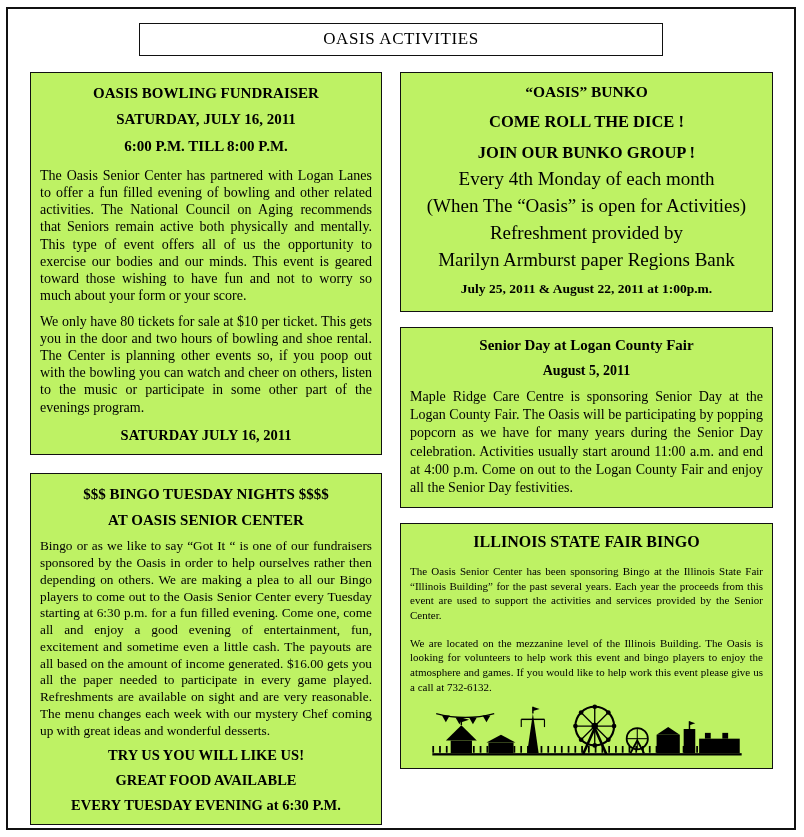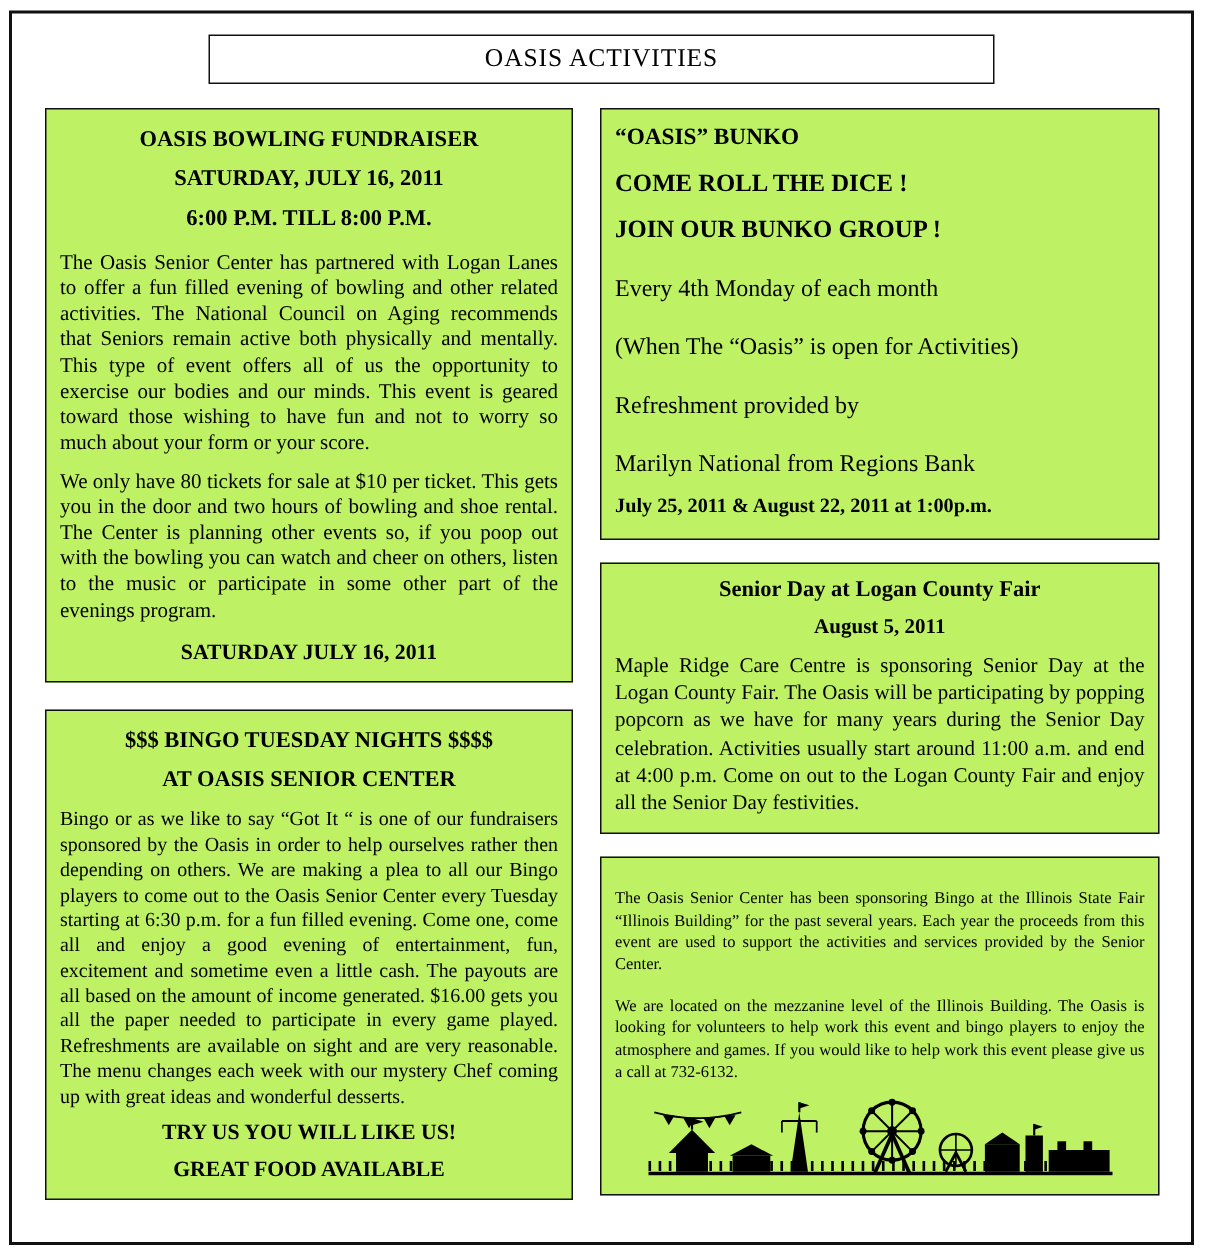--- a/index.html
+++ b/index.html
@@ -33,24 +33,24 @@
   .col-right { flex: 1; display: flex; flex-direction: column; gap: 15px; }
   .box { border: 1px solid #111; background: #bef264; padding: 7px 9px 10px; }
 
   .hc { font-weight: bold; font-size: 15px; text-align: center; line-height: 1.75; }
   .p14 { font-size: 14px; text-align: justify; line-height: 1.23; margin-top: 8px; }
   .footctr { font-weight: bold; font-size: 14.5px; text-align: center; margin-top: 11px; }
 
   .p132 { font-size: 13.3px; text-align: justify; line-height: 1.26; margin-top: 5px; }
   .b2foot { font-weight: bold; font-size: 14.5px; text-align: center; margin-top: 8px; }
 
-  .bunko { text-align: left; padding-bottom: 14px; }
+  .bunko { text-align: center; padding-bottom: 14px; }
   .bk-title { font-weight: bold; font-size: 15.5px; margin-top: 3px; }
   .bk-big { font-weight: bold; font-size: 16.5px; margin-top: 11px; }
-  .bk-line { font-size: 16px; margin-top: 21px; }
+  .bk-line { font-size: 19px; margin-top: 5px; }
   .bk-last { font-weight: bold; font-size: 13.5px; margin-top: 10px; }
 
   .sd-title { font-weight: bold; font-size: 15px; text-align: center; margin-top: 2px; }
   .sd-date  { font-weight: bold; font-size: 14px; text-align: center; margin-top: 9px; }
   .sd-para  { font-size: 14px; text-align: justify; line-height: 1.3; margin-top: 9px; }
 
   .sf-title { font-weight: bold; font-size: 16px; text-align: center; margin-top: 2px; }
   .sf-sub   { font-weight: bold; font-size: 15px; text-align: center; margin-top: 9px; }
   .sf-para  { font-size: 11px; text-align: justify; line-height: 1.33; margin-top: 13px; }
   .fair-art { text-align: center; margin-top: 6px; }
@@ -77,44 +77,46 @@
         <p class="p14">We only have 80 tickets for sale at $10 per ticket. This gets you in the door and two hours of bowling and shoe rental. The Center is planning other events so, if you poop out with the bowling you can watch and cheer on others, listen to the music or participate in some other part of the evenings program.</p>
         <div class="footctr">SATURDAY JULY 16, 2011</div>
       </section>
 
       <section class="box">
         <div class="hc">$$$ BINGO TUESDAY NIGHTS $$$$</div>
         <div class="hc">AT OASIS SENIOR CENTER</div>
         <p class="p132">Bingo or as we like to say “Got It “ is one of  our  fundraisers sponsored by the Oasis in order to help ourselves rather then depending on others. We are making a plea to all our Bingo players to come out to the Oasis Senior Center every Tuesday starting at 6:30 p.m. for a fun filled evening. Come one, come all and enjoy a good evening of entertainment, fun, excitement and sometime even a little cash. The payouts are all based on the amount of income generated. $16.00 gets you all the paper needed to participate in every game played. Refreshments are available on sight and are very reasonable. The menu changes each week with our mystery Chef coming up with great ideas and wonderful desserts.</p>
         <div class="b2foot">TRY US YOU WILL LIKE US!</div>
         <div class="b2foot">GREAT FOOD AVAILABLE</div>
+        <div class="b2foot">EVERY TUESDAY EVENING at 6:30 P.M.</div>
       </section>
 
     </div>
 
     <div class="col-right">
 
       <section class="box bunko">
         <div class="bk-title">“OASIS” BUNKO</div>
         <div class="bk-big">COME ROLL THE DICE !</div>
         <div class="bk-big">JOIN OUR BUNKO GROUP !</div>
         <div class="bk-line">Every 4th Monday of each month</div>
         <div class="bk-line">(When The “Oasis” is open for Activities)</div>
         <div class="bk-line">Refreshment provided by</div>
-        <div class="bk-line">Marilyn National from Regions Bank</div>
+        <div class="bk-line">Marilyn Armburst paper Regions Bank</div>
         <div class="bk-last">July 25, 2011 &amp; August 22, 2011 at 1:00p.m.</div>
       </section>
 
       <section class="box">
         <div class="sd-title">Senior Day at Logan County Fair</div>
         <div class="sd-date">August 5, 2011</div>
         <p class="sd-para">Maple Ridge Care Centre is sponsoring Senior Day at the Logan County Fair. The Oasis will be participating by popping popcorn as we have for many years during the Senior Day celebration. Activities usually start around 11:00 a.m. and end at 4:00 p.m. Come on out to the Logan County Fair and enjoy all the Senior Day  festivities.</p>
       </section>
 
       <section class="box">
+        <div class="sf-title">ILLINOIS STATE FAIR BINGO</div>
         <p class="sf-para">The Oasis Senior Center has been sponsoring Bingo at the Illinois State Fair “Illinois Building” for the past several years. Each year the proceeds from this event are used to support the activities and services provided by the Senior Center.</p>
         <p class="sf-para">We are located on the   mezzanine level of the Illinois Building. The Oasis is looking for volunteers to help work this event and bingo players to enjoy the atmosphere and games. If you would like to help work this event please give us a call at 732-6132.</p>
 
         <div class="fair-art">
           <svg width="310" height="58" viewBox="0 0 320 60">
             <g fill="#000" stroke="#000">
               <path d="M4,14 Q34,22 64,14" fill="none" stroke-width="1.3"></path>
               <path d="M10,16 l4,7 4,-7 z" stroke="none"></path>
               <path d="M24,18 l4,7 4,-7 z" stroke="none"></path>
               <path d="M38,18 l4,7 4,-7 z" stroke="none"></path>

